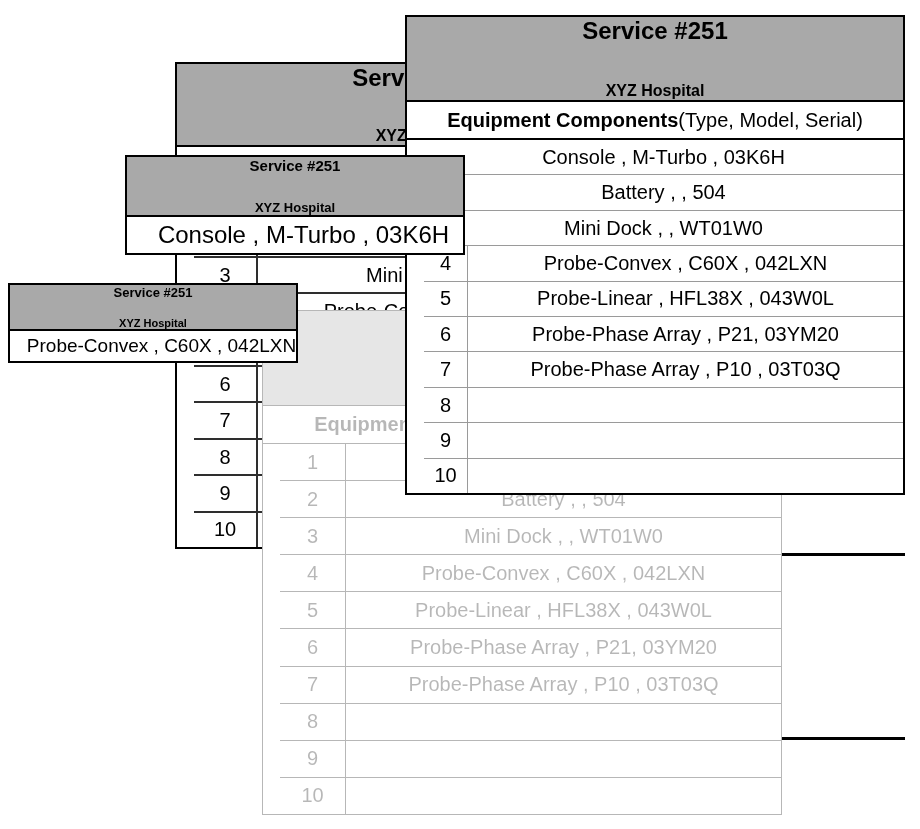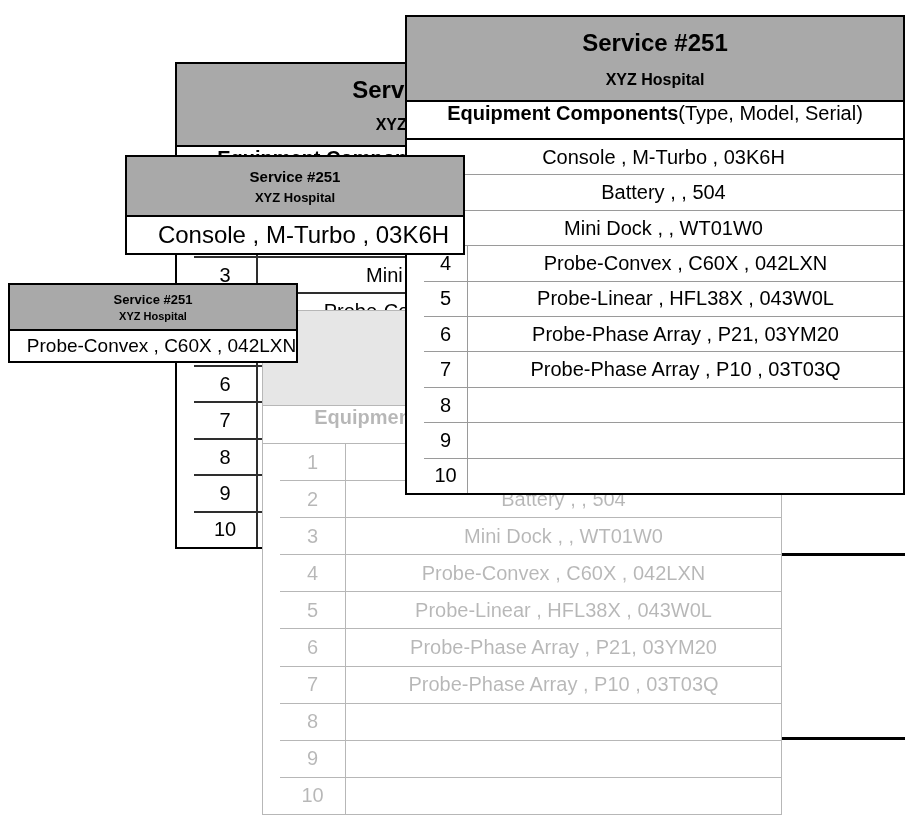--- a/index.html
+++ b/index.html
@@ -20,31 +20,31 @@
     border: 2px solid #000000;
     display: flex;
     flex-direction: column;
     overflow: hidden;
   }
   .hdr {
     background: #a9a9a9;
     border-bottom: 2px solid #000000;
     display: flex;
     flex-direction: column;
-    justify-content: center;
+    justify-content: space-between;
     align-items: center;
     gap: 12px;
     flex: none;
     color: #000000;
   }
   .title, .subtitle { font-weight: bold; white-space: nowrap; }
   .equip {
     border-bottom: 2px solid #000000;
     display: flex;
-    align-items: flex-start;
+    align-items: center;
     justify-content: center;
     white-space: nowrap;
     overflow: hidden;
     flex: none;
     background: #ffffff;
   }
   .equip .b { font-weight: bold; }
   .rows { flex: 1; display: flex; flex-direction: column; min-height: 0; margin-left: 17px; }
   .row { flex: 1; display: flex; align-items: stretch; min-height: 0; }
   .num {

